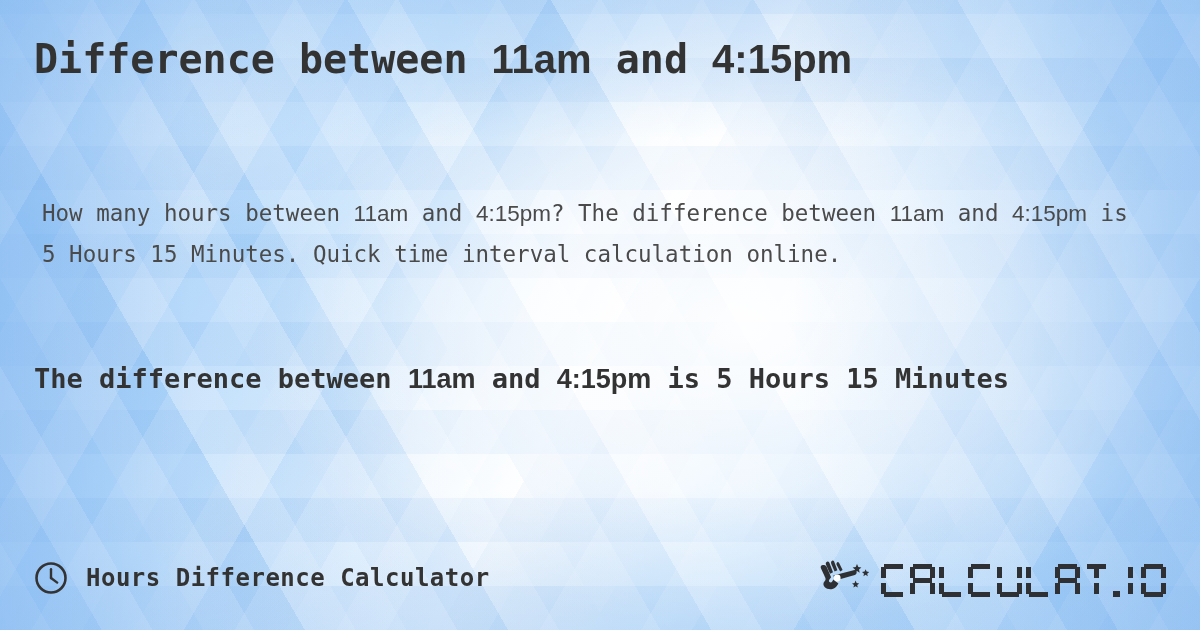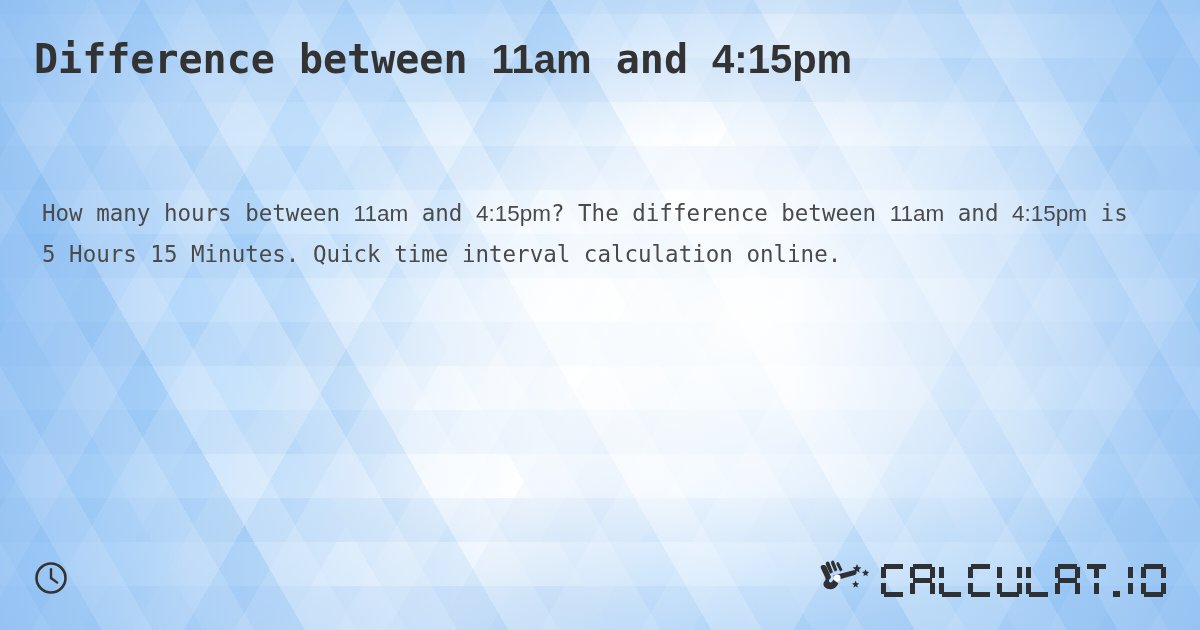--- a/index.html
+++ b/index.html
@@ -215,29 +215,31 @@
   <div class="bg-layer bg-tri-a"></div>
   <div class="bg-layer bg-glow"></div>
   <div class="bg-layer bg-edges"></div>
 
   <div class="content">
 
     <h1 class="title"><span>Difference between </span><span class="sans">11am</span><span> and </span><span class="sans">4:15pm</span></h1>
 
     <p class="lede"><span>How many hours between </span><span class="sans">11am</span><span> and </span><span class="sans">4:15pm</span><span>? The difference between </span><span class="sans">11am</span><span> and </span><span class="sans">4:15pm</span><span> is 5 Hours 15 Minutes. Quick time interval calculation online.</span></p>
 
+    <h2 class="answer"><span>The difference between </span><span class="sans">11am</span><span> and </span><span class="sans">4:15pm</span><span> is 5 Hours 15 Minutes</span></h2>
 
     <div class="footer">
 
       <div class="brand-left">
         <svg class="clock-icon" viewBox="0 0 34 34">
           <circle cx="17" cy="17" r="14.5" fill="none" stroke="#333333" stroke-width="2.6"></circle>
           <line x1="17" y1="17" x2="17" y2="8.2" stroke="#333333" stroke-width="2.4" stroke-linecap="round"></line>
           <line x1="17" y1="17" x2="23.2" y2="21.6" stroke="#333333" stroke-width="2.4" stroke-linecap="round"></line>
         </svg>
+        <span class="brand-name">Hours Difference Calculator</span>
       </div>
 
       <div class="brand-right">
         <svg class="wand-icon" viewBox="0 0 56 40">
           <g fill="#2f3033">
             <path d="M6 7 C4.2 7 3.2 8.6 3.9 10.2 L8.2 19.4 C8.9 20.9 8.6 22.3 7.6 23.3
                      C6.0 24.9 6.0 27.4 7.6 29.0 C9.5 30.9 12.6 31.6 15.4 31.0
                      C17.4 30.6 19.0 29.4 20.0 27.8 L21.4 25.4 L16.4 21.6 L15.2 23.6
                      C14.6 24.6 13.3 24.8 12.5 24.0 C11.8 23.3 11.8 22.2 12.4 21.4
                      L14.1 19.3 L9.5 8.6 C9.0 7.6 8.1 7 6 7 Z"></path>

